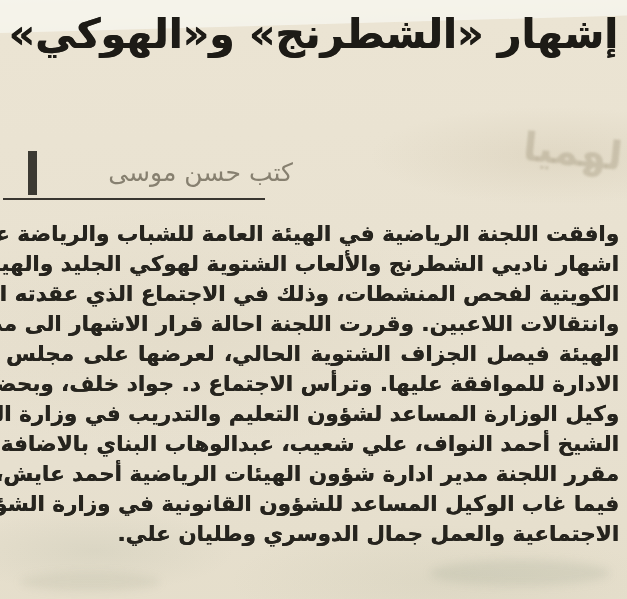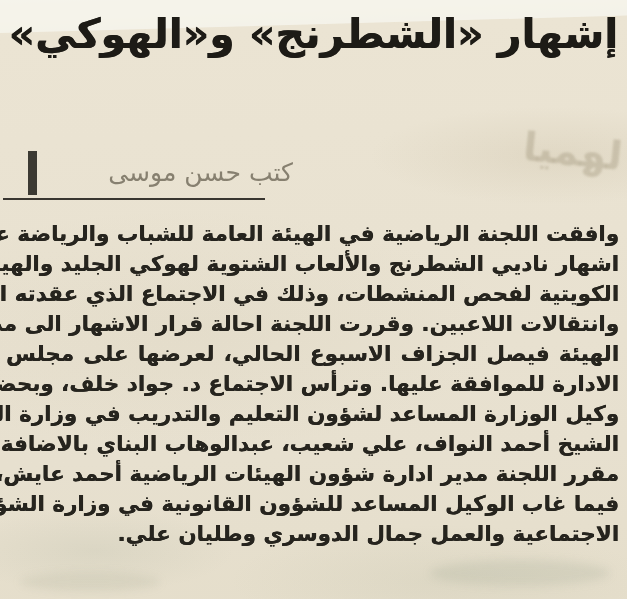--- a/index.html
+++ b/index.html
@@ -144,21 +144,21 @@
       <div class="byline-text">كتب حسن موسى</div>
     </div>
     <div class="byline-rule"></div>
   </div>
 
   <div class="article-body">
     <div class="body-line">وافقت اللجنة الرياضية في الهيئة العامة للشباب والرياضة على</div>
     <div class="body-line">اشهار ناديي الشطرنج والألعاب الشتوية لهوكي الجليد والهيئة</div>
     <div class="body-line">الكويتية لفحص المنشطات، وذلك في الاجتماع الذي عقدته الاربعاء</div>
     <div class="body-line">وانتقالات اللاعبين. وقررت اللجنة احالة قرار الاشهار الى مدير</div>
-    <div class="body-line">الهيئة فيصل الجزاف الاسبوع الحالي، لعرضها على مجلس</div>
+    <div class="body-line">الهيئة فيصل الجزاف الشتوية الحالي، لعرضها على مجلس</div>
     <div class="body-line">الادارة للموافقة عليها. وترأس الاجتماع د. جواد خلف، وبحضور</div>
     <div class="body-line">وكيل الوزارة المساعد لشؤون التعليم والتدريب في وزارة الداخلية</div>
     <div class="body-line">الشيخ أحمد النواف، علي شعيب، عبدالوهاب البناي بالاضافة الى</div>
     <div class="body-line">مقرر اللجنة مدير ادارة شؤون الهيئات الرياضية أحمد عايش،</div>
     <div class="body-line">فيما غاب الوكيل المساعد للشؤون القانونية في وزارة الشؤون</div>
     <div class="body-line line-last">الاجتماعية والعمل جمال الدوسري وطليان علي.</div>
   </div>
 
   <div class="smudge smudge-a"></div>
   <div class="smudge smudge-b"></div>

